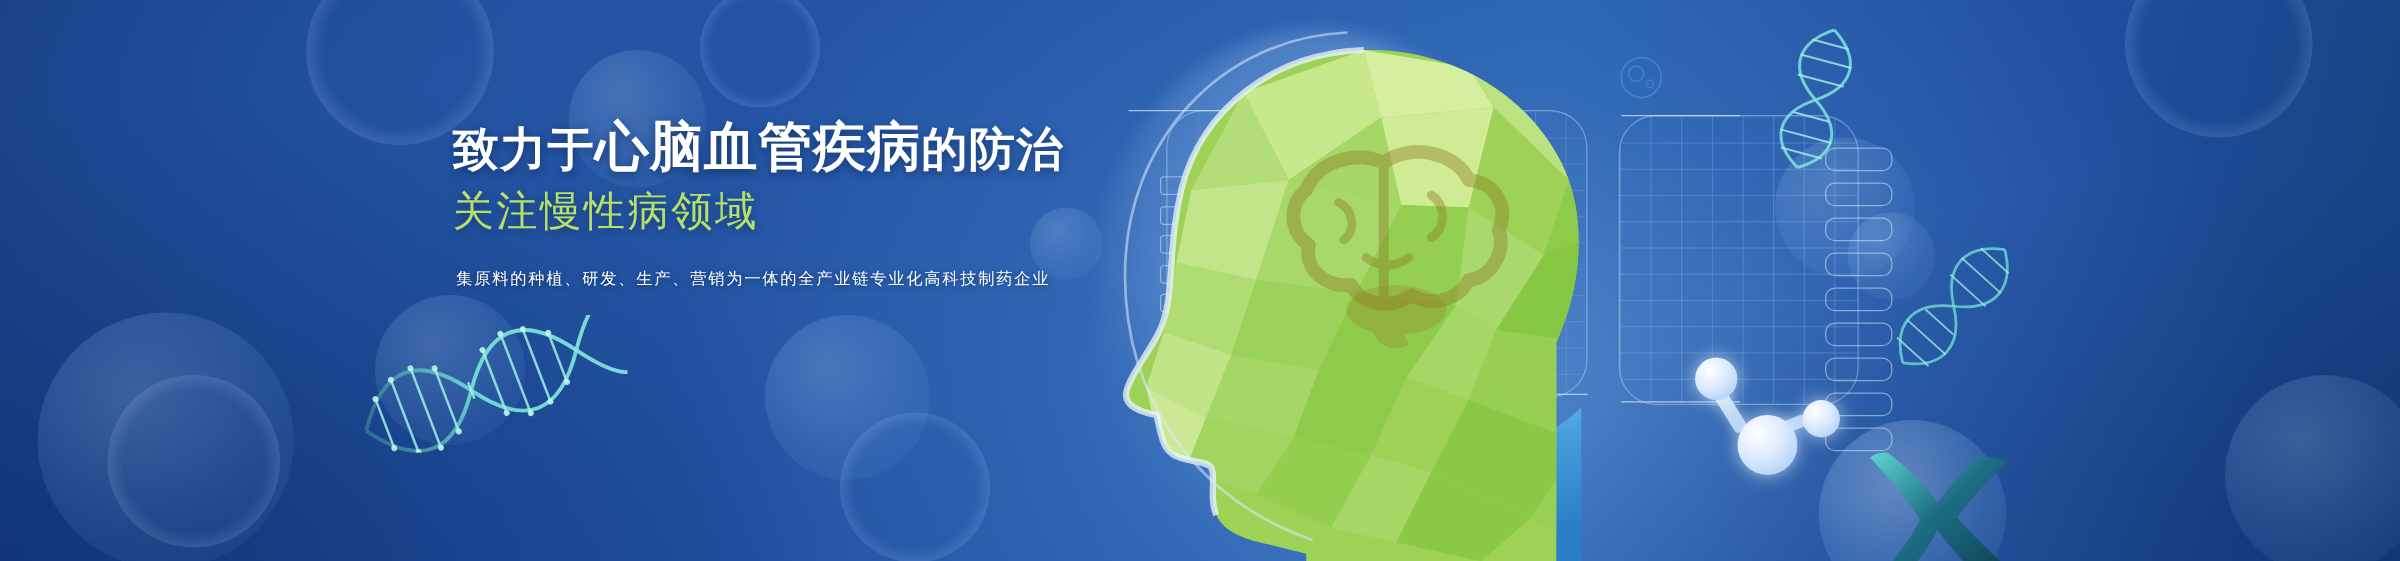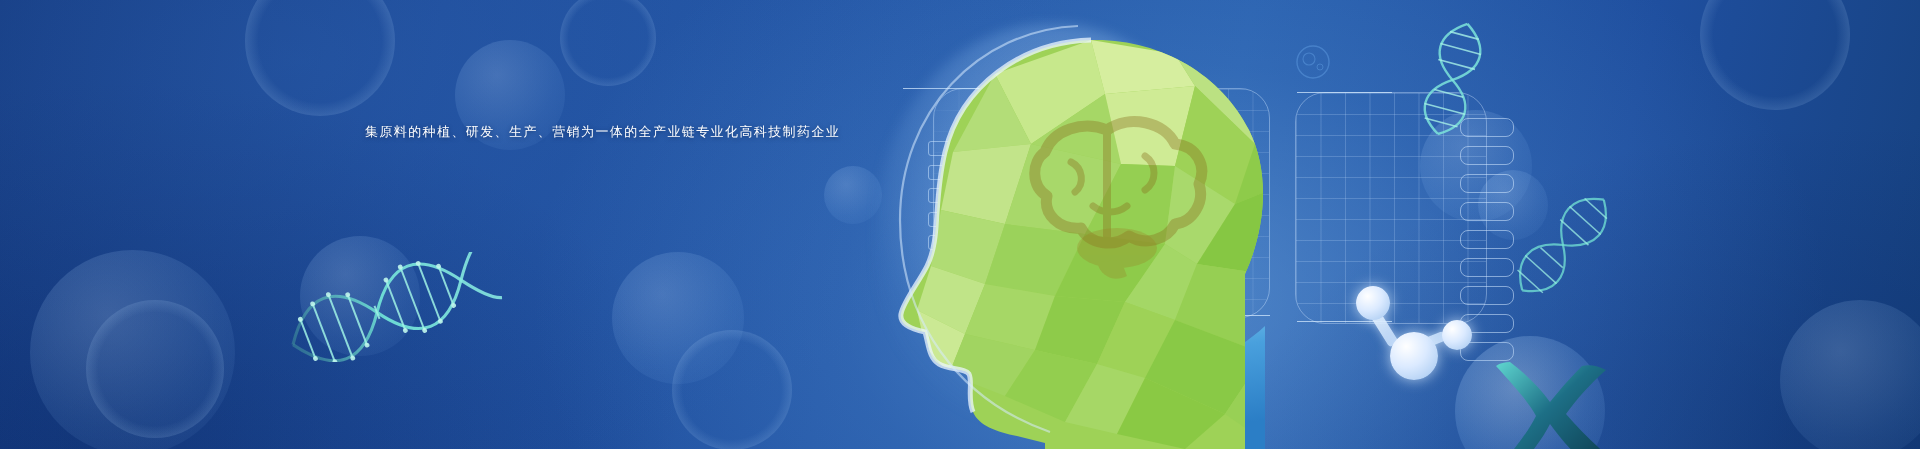--- a/index.html
+++ b/index.html
@@ -414,16 +414,18 @@
                C84 312 84 324 94 330 C104 336 120 334 124 340
                C128 348 122 364 128 378" fill="none" stroke="rgba(235,246,255,0.75)" stroke-width="5"></path>
     </svg>
   </div>
 
   <svg class="deco" style="left:838px; top:20px;" width="440" height="420" viewBox="0 0 440 420">
     <path d="M240 6 C140 10 62 92 62 200 C62 300 120 380 212 412" fill="none" stroke="rgba(215,235,255,0.55)" stroke-width="2.2"></path>
   </svg>
 
   <div class="copy">
+    <h1 class="headline"><span>致力于</span><span class="hl-em">心脑血管疾病</span><span>的防治</span></h1>
+    <h2 class="subline">关注慢性病领域</h2>
     <p class="tagline">集原料的种植、研发、生产、营销为一体的全产业链专业化高科技制药企业</p>
   </div>
 
 </div>
 
 </body></html>

